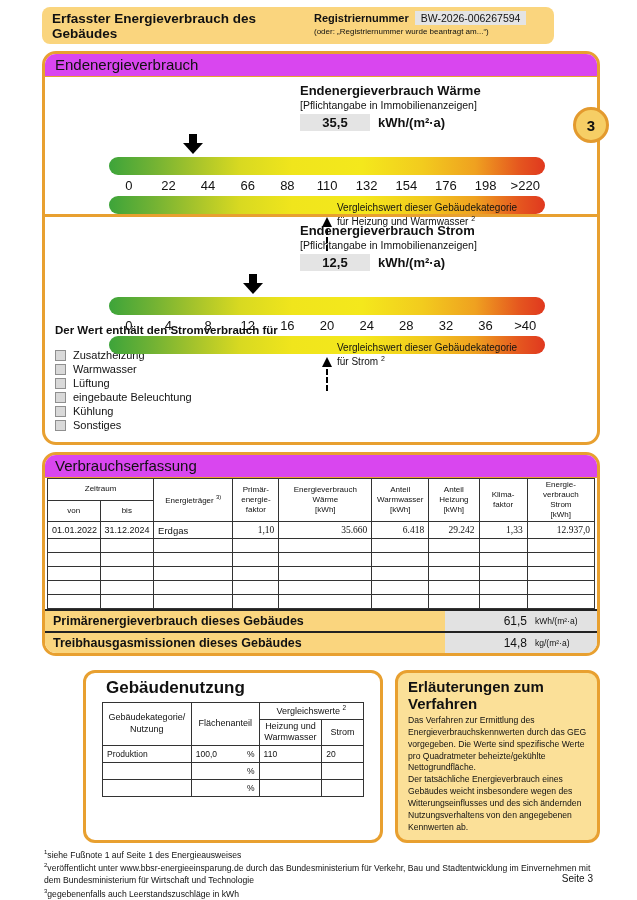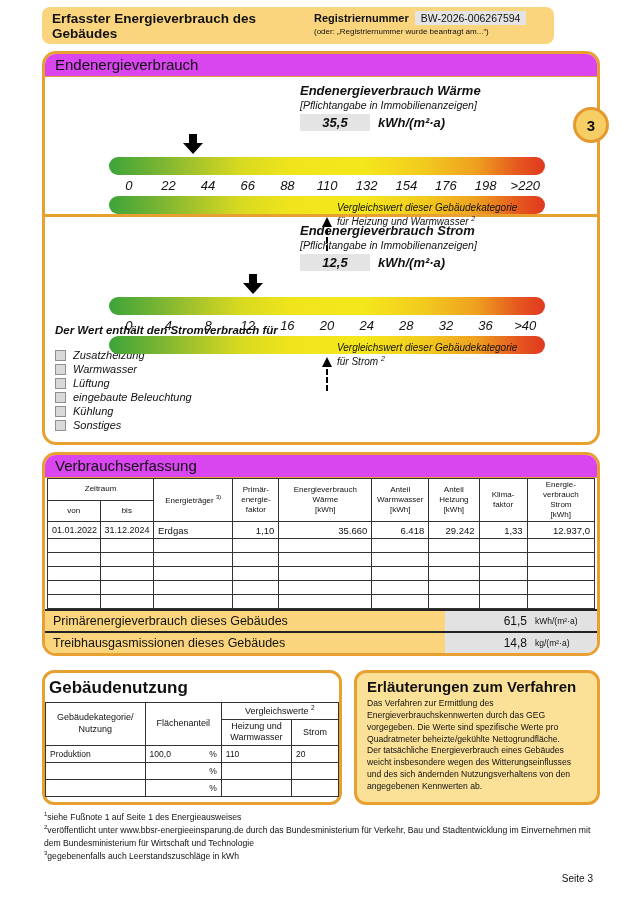--- a/index.html
+++ b/index.html
@@ -27,21 +27,21 @@
   .badge{position:absolute;right:28px;top:107px;width:30px;height:30px;border-radius:50%;
          background:#F6CE65;border:3px solid #E39A2E;display:flex;align-items:center;justify-content:center;
          font-size:15px;font-weight:bold;}
 
   
   .panel{margin-top:7px;border:3.5px solid #E8A030;border-radius:14px;overflow:hidden;background:#fff;}
   .panel-band{background:#d946ef;border-bottom:1.5px solid #E8A030;padding:2px 10px 3px;
               font-size:15px;font-weight:normal;}
 
   
-  .sec{position:relative;padding:6px 8px 0;font-style:italic;}
+  .sec{position:relative;padding:6px 8px 0;}
   .scale-head{margin-left:247px;}
   .scale-title{font-size:13px;font-weight:bold;}
   .scale-note{font-size:10.5px;margin-top:1px;}
   .value-row{margin-top:3px;display:flex;align-items:center;}
   .value-box{background:#E4E4E4;font-size:13px;font-weight:bold;padding:1px 20px;min-width:30px;text-align:center;}
   .value-unit{font-size:13px;font-weight:bold;margin-left:8px;}
   .scale{position:relative;margin:26px 0 0 56px;width:436px;}
   .bar{height:18px;border-radius:9px;
        background:linear-gradient(90deg,#3DA43A 0%,#71B234 10%,#A7C42B 20%,#D8D921 30%,#F0E51C 42%,#F4E81C 58%,#F2CB1E 72%,#EFA120 84%,#E5571F 94%,#E0381F 100%);}
   .ticks{display:flex;height:21px;align-items:center;}
@@ -62,32 +62,32 @@
   .strom-title{margin:-30px 0 0 2px;font-weight:bold;font-size:11.5px;width:255px;position:relative;}
   .includes-strom{display:flex;justify-content:space-between;margin:12px 4px 4px 2px;font-size:11px;padding-bottom:6px;flex-direction:column;}
   .includes-strom .cb-row{height:14px;}
 
   
   .vtable{width:calc(100% - 4px);margin:0 2px;border-collapse:collapse;table-layout:fixed;}
   .vtable th{font-weight:normal;font-size:8px;border:1.3px solid #333;padding:1px 2px;text-align:center;
              vertical-align:middle;white-space:pre-line;line-height:1.25;}
   .vtable th sup{font-size:6px;}
   .vtable td{border:1.3px solid #333;font-size:9.5px;padding:1px 4px;height:14px;}
-  .vtable .r{text-align:right;}
+  .vtable .r{text-align:right;font-family:Liberation Serif, serif;}
   .vtable .c{text-align:center;font-size:9px;}
   .vtable tr.empty td{height:11px;}
   .summary-row{display:flex;background:#FAD57E;border-top:2px solid #222;align-items:stretch;}
-  .summary-label{flex:1;font-size:12.5px;font-weight:normal;padding:3px 8px;}
+  .summary-label{flex:1;font-size:12.5px;font-weight:bold;padding:3px 8px;}
   .summary-value-area{width:152px;background:#E2E2E2;display:flex;align-items:center;}
   .summary-value{flex:1;text-align:right;font-size:12px;padding-right:8px;}
   .summary-unit{width:62px;font-size:8.5px;}
 
   
   .bottom-row{display:flex;gap:12px;margin-top:14px;}
-  .nutzung-box{width:300px;border:3.5px solid #E8A030;border-radius:12px;background:#fff;padding:3px 0 5px;box-sizing:border-box;}
+  .nutzung-box{width:300px;border:3.5px solid #E8A030;border-radius:12px;background:#fff;padding:3px 16px 5px;box-sizing:border-box;margin-left:41px;}
   .nutzung-title{font-size:17px;font-weight:bold;margin:2px 0 4px 4px;}
   .ntable{width:100%;border-collapse:collapse;table-layout:fixed;}
   .ntable th{font-weight:normal;font-size:9px;border:1.2px solid #333;padding:1px 2px;text-align:center;
              vertical-align:middle;white-space:pre-line;line-height:1.3;}
   .ntable th sup{font-size:6.5px;}
   .ntable td{border:1.2px solid #333;font-size:8.5px;padding:1px 4px;height:14px;vertical-align:middle;}
   .share-cell{display:flex;justify-content:space-between;}
   .erl-box{flex:1;border:3.5px solid #E8A030;border-radius:12px;background:#FBE098;padding:3px 10px 6px;box-sizing:border-box;}
   .erl-title{font-size:15px;font-weight:bold;margin:2px 0 3px;}
   .erl-text{font-size:8.6px;line-height:1.38;}

